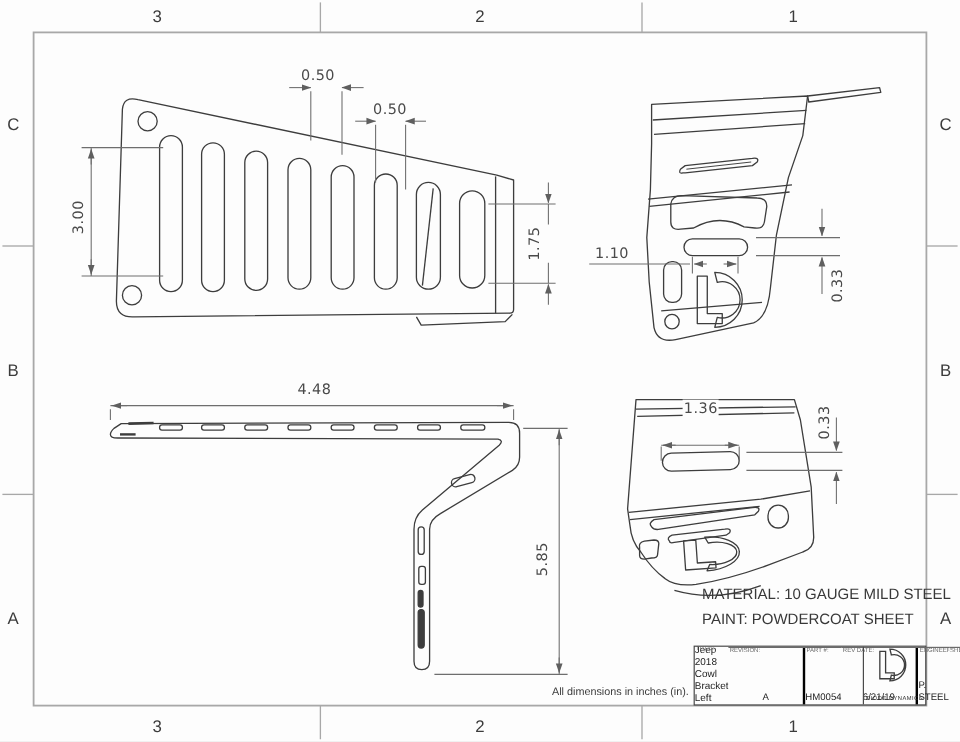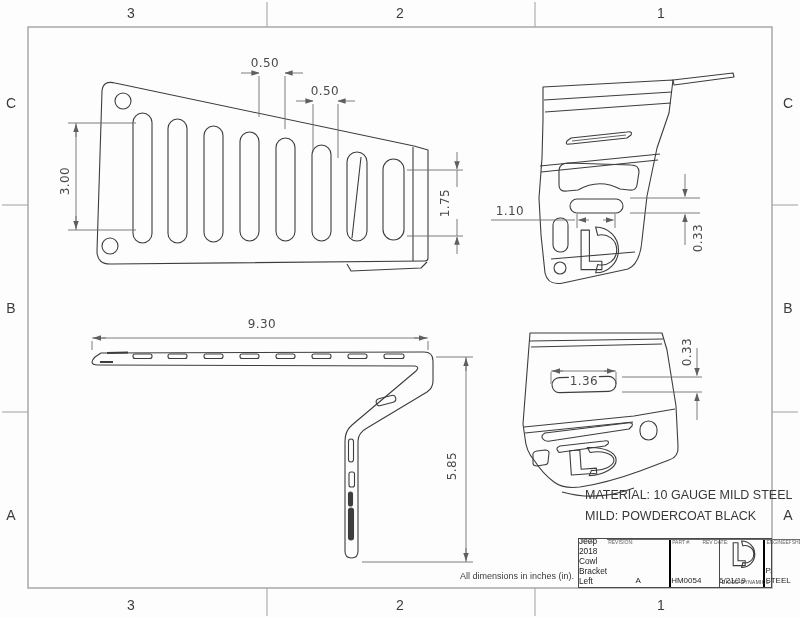--- a/index.html
+++ b/index.html
@@ -206,29 +206,29 @@
   <div class="overlay zone-label" style="left:11px;top:308px">B</div>
   <div class="overlay zone-label" style="left:11px;top:515px">A</div>
   <div class="overlay zone-label" style="left:788px;top:103px">C</div>
   <div class="overlay zone-label" style="left:788px;top:308px">B</div>
   <div class="overlay zone-label" style="left:788px;top:515px">A</div>
 
   <div class="overlay dim-label" style="left:265px;top:63px">0.50</div>
   <div class="overlay dim-label" style="left:325px;top:91px">0.50</div>
   <div class="overlay dim-label rot" style="left:65px;top:181px">3.00</div>
   <div class="overlay dim-label rot" style="left:445px;top:203px">1.75</div>
-  <div class="overlay dim-label" style="left:262px;top:324px">9.30</div>
+  <div class="overlay dim-label" style="left:262px;top:324px">4.48</div>
   <div class="overlay dim-label rot" style="left:452px;top:466px">5.85</div>
   <div class="overlay dim-label" style="left:510px;top:211px">1.10</div>
   <div class="overlay dim-label rot" style="left:698px;top:238px">0.33</div>
-  <div class="overlay dim-label" style="left:584px;top:381px">1.36</div>
+  <div class="overlay dim-label" style="left:584px;top:340px">1.36</div>
   <div class="overlay dim-label rot" style="left:687px;top:352px">0.33</div>
 
   <div class="note-line" style="left:585px;top:488px">MATERIAL: 10 GAUGE MILD STEEL</div>
-  <div class="note-line" style="left:585px;top:509px">MILD: POWDERCOAT BLACK</div>
+  <div class="note-line" style="left:585px;top:509px">PAINT: POWDERCOAT SHEET</div>
   <div class="units-note" style="left:460px;top:571px">All dimensions in inches (in).</div>
 
   <div id="titleblock">
     <div id="tb-fields">
       <div class="tb-row" style="flex:0 0 12px">
         <div class="tb-cell" style="flex:1">
           <span class="tb-tag">TITLE:</span>
           <span class="tb-val tb-val-title">Jeep 2018 Cowl Bracket Left</span>
         </div>
       </div>

